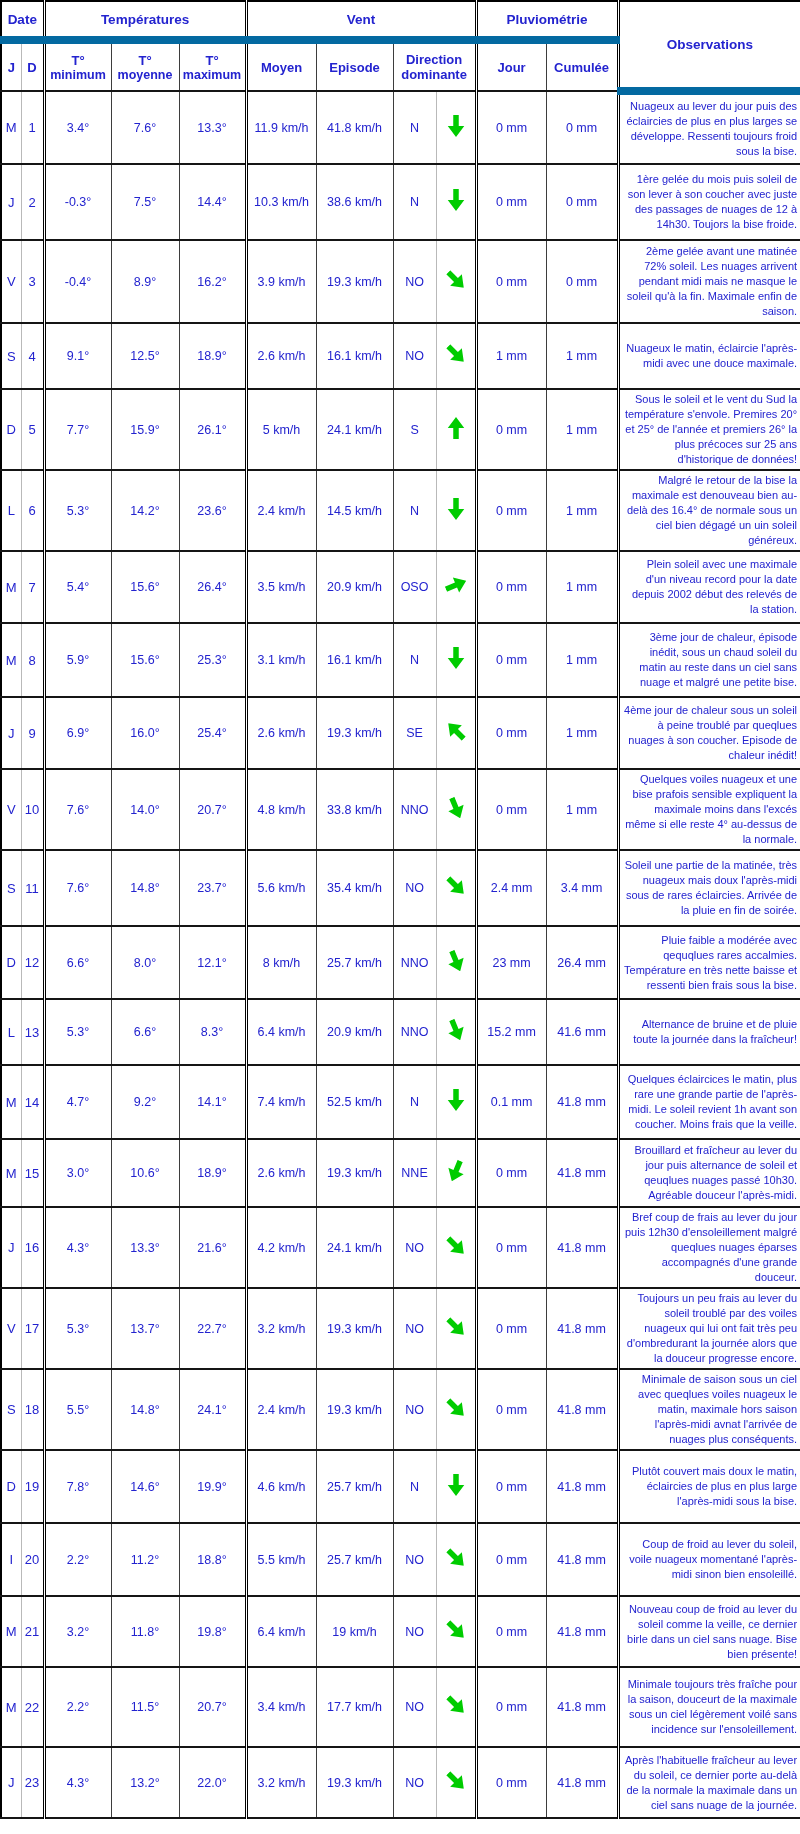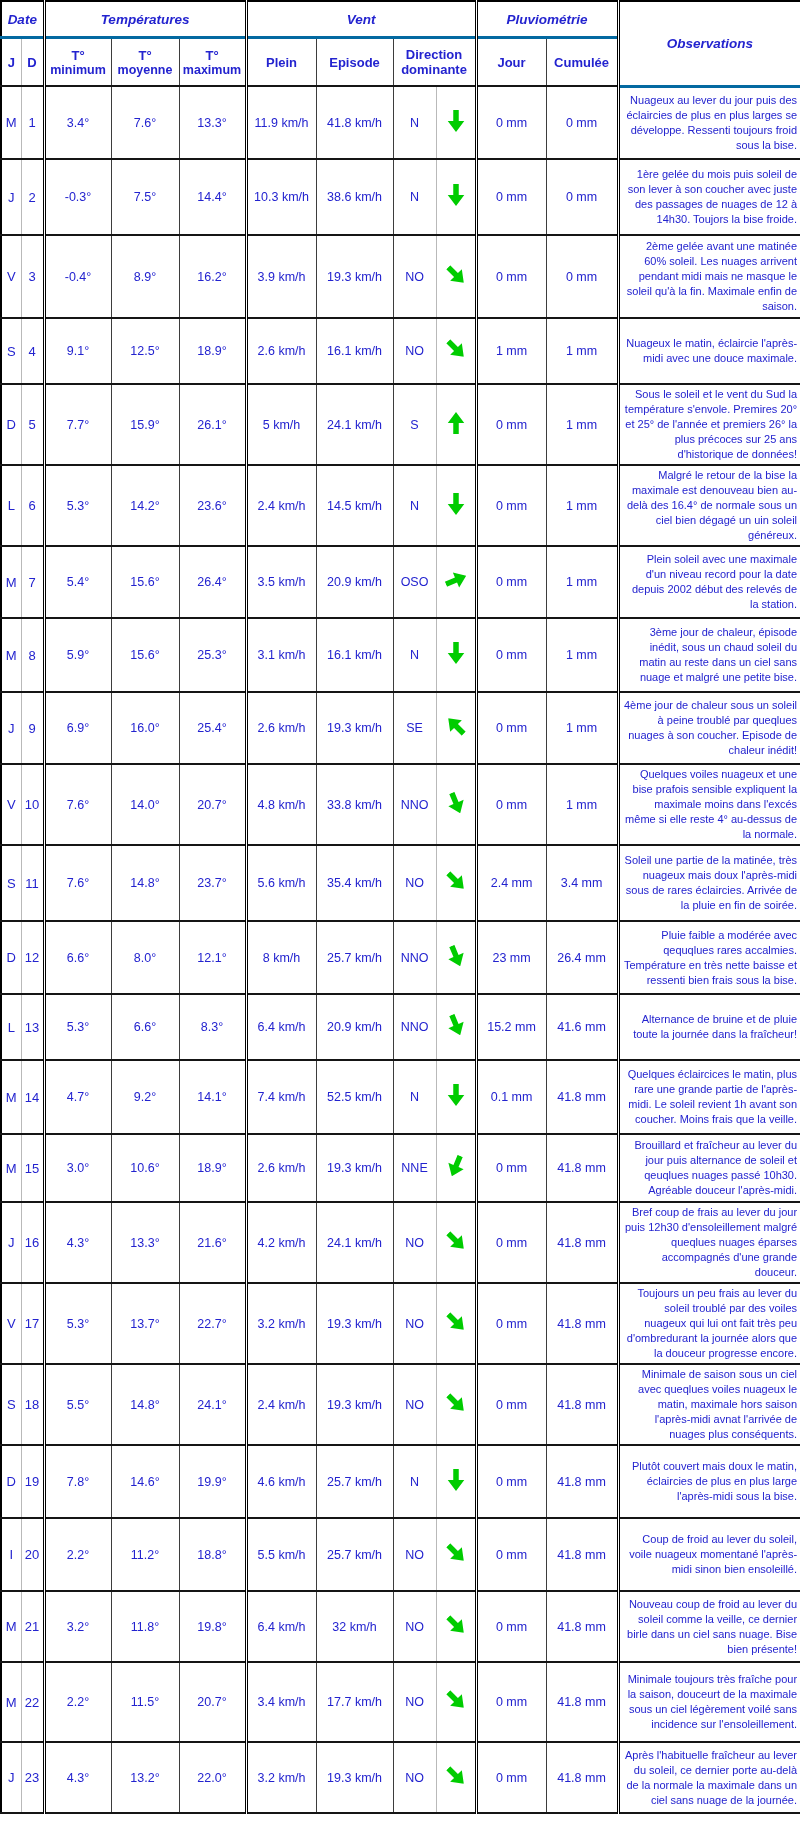--- a/index.html
+++ b/index.html
@@ -1,21 +1,21 @@
 <!DOCTYPE html>
 <html style="--blue: #2323CF; --green: #00CC00;"><head>
 <meta charset="utf-8">
 <style>
   html,body{margin:0;padding:0;background:#fff;}
   body{font-family:"Liberation Sans",sans-serif;}
   .page{width:800px;}
   table{border-collapse:collapse;table-layout:fixed;width:800px;border:2px solid #000;color:var(--blue,#2323CF);background:#fff;}
   th,td{border:1px solid #3d3d3d;text-align:center;vertical-align:middle;padding:0;overflow:hidden;}
   thead th{font-weight:bold;}
-  thead tr:first-child th{border-bottom:3px solid #0369a1;height:34px;font-size:13.5px;font-style:italic;}
+  thead tr:first-child th{border-bottom:8px solid #0369a1;height:34px;font-size:13.5px;}
   thead tr:nth-child(2) th{border-bottom:2px solid #151515;height:46px;font-size:13px;}
   tbody td{border-top:2px solid #151515;border-bottom:2px solid #151515;}
   
   .lr{border-right:1px solid #b9b9b9;}
   .ll{border-left:1px solid #b9b9b9;}
   
   .gl{border-left:3px double #000;}
   .sub-l1{display:block;font-size:13px;line-height:15px;}
   .sub-l2{display:block;font-size:12.5px;line-height:14px;}
   .c-day,.c-num{font-size:13px;}
@@ -83,21 +83,21 @@
           <span class="sub-l2">minimum</span>
         </th>
         <th>
           <span class="sub-l1">T°</span>
           <span class="sub-l2">moyenne</span>
         </th>
         <th>
           <span class="sub-l1">T°</span>
           <span class="sub-l2">maximum</span>
         </th>
-        <th class="gl">Plein</th>
+        <th class="gl">Moyen</th>
         <th>Episode</th>
         <th colspan="2">
           <span class="sub-l1">Direction</span>
           <span class="sub-l1">dominante</span>
         </th>
         <th class="gl">Jour</th>
         <th>Cumulée</th>
       </tr>
     </thead>
     <tbody>
@@ -152,21 +152,21 @@
     <td class="c-dir lr">NO</td>
     <td class="ll">
       <span class="arrow" style="transform: rotate(135deg);">
         <svg viewBox="0 0 24 24" aria-hidden="true">
                 <polygon points="12,0 3,12 9,12 9,24 15,24 15,12 21,12" fill="currentColor"></polygon>
               </svg>
       </span>
     </td>
     <td class="c-rain gl">0 mm</td>
     <td class="c-rain">0 mm</td>
-    <td class="c-obs gl">2ème gelée avant une matinée 60% soleil. Les nuages arrivent pendant midi mais ne masque le soleil qu'à la fin. Maximale enfin de saison.</td>
+    <td class="c-obs gl">2ème gelée avant une matinée 72% soleil. Les nuages arrivent pendant midi mais ne masque le soleil qu'à la fin. Maximale enfin de saison.</td>
   </tr>
         <tr>
     <td class="c-day lr">S</td>
     <td class="c-num ll">4</td>
     <td class="c-t gl">9.1°</td>
     <td class="c-t">12.5°</td>
     <td class="c-t">18.9°</td>
     <td class="c-wind gl">2.6 km/h</td>
     <td class="c-wind">16.1 km/h</td>
     <td class="c-dir lr">NO</td>
@@ -501,21 +501,21 @@
     <td class="c-rain">41.8 mm</td>
     <td class="c-obs gl">Coup de froid au lever du soleil, voile nuageux momentané l'après-midi sinon bien ensoleillé.</td>
   </tr>
         <tr>
     <td class="c-day lr">M</td>
     <td class="c-num ll">21</td>
     <td class="c-t gl">3.2°</td>
     <td class="c-t">11.8°</td>
     <td class="c-t">19.8°</td>
     <td class="c-wind gl">6.4 km/h</td>
-    <td class="c-wind">32 km/h</td>
+    <td class="c-wind">19 km/h</td>
     <td class="c-dir lr">NO</td>
     <td class="ll">
       <span class="arrow" style="transform: rotate(135deg);">
         <svg viewBox="0 0 24 24" aria-hidden="true">
                 <polygon points="12,0 3,12 9,12 9,24 15,24 15,12 21,12" fill="currentColor"></polygon>
               </svg>
       </span>
     </td>
     <td class="c-rain gl">0 mm</td>
     <td class="c-rain">41.8 mm</td>

